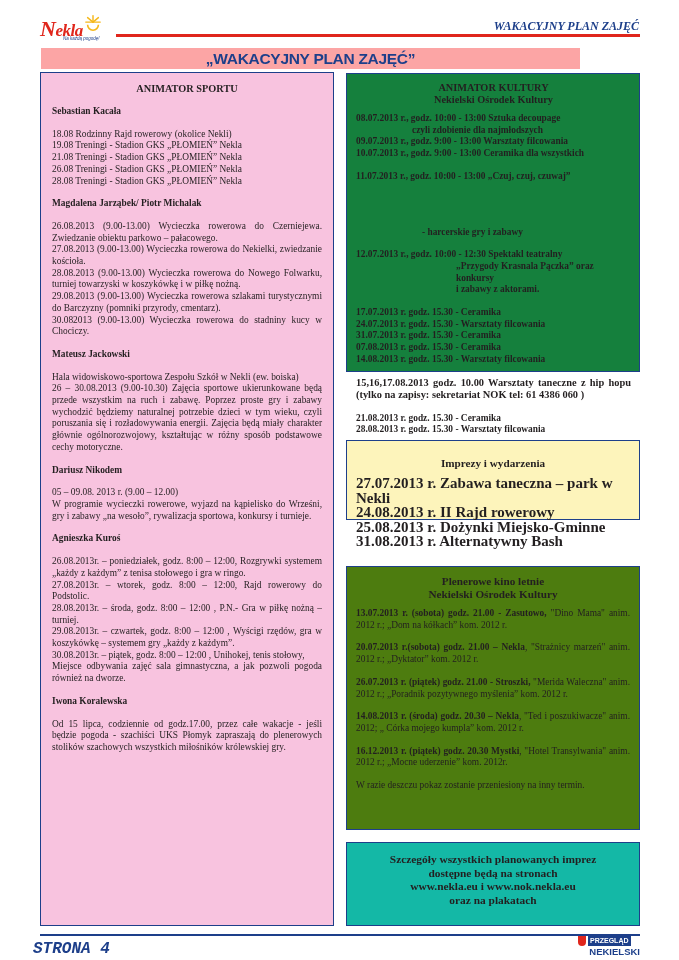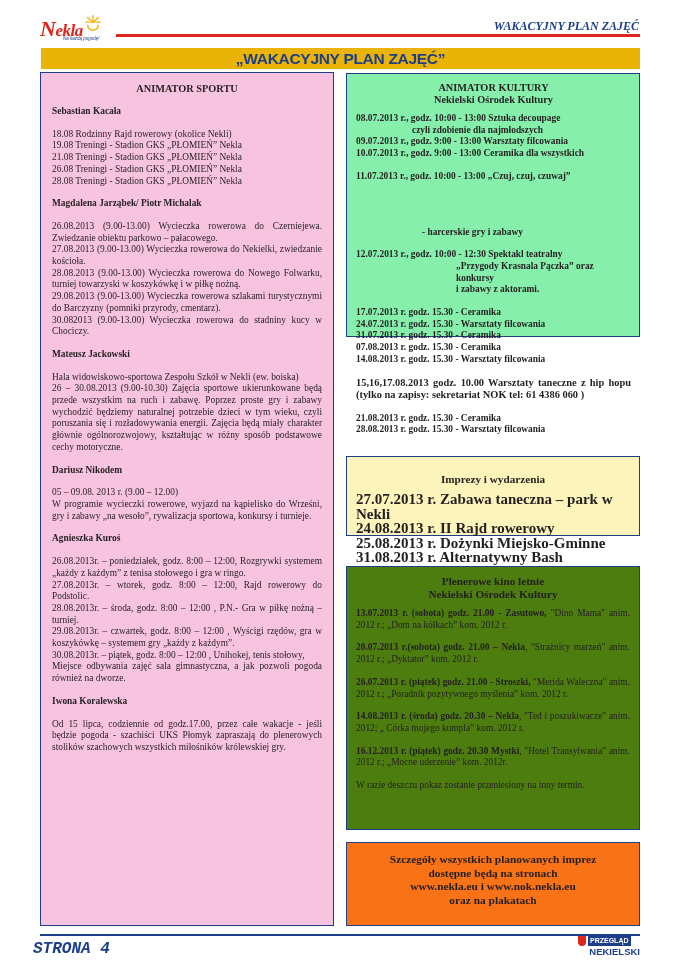--- a/index.html
+++ b/index.html
@@ -8,42 +8,42 @@
 
   
   .logo { position: absolute; left: 40px; top: 14px; width: 75px; height: 32px; }
   .logo .word { position: absolute; left: 0; top: 2px; font-family: Liberation Serif, serif; font-style: italic; font-weight: bold; font-size: 17px; color: #e0261c; letter-spacing: -0.5px; }
   .logo .word .n { font-size: 22px; }
   .logo .sun { position: absolute; left: 44px; top: 0; width: 18px; height: 18px; }
   .logo .tag { position: absolute; left: 23px; top: 22px; font-family: "Liberation Sans", sans-serif; font-size: 4.5px; color: #1d3f8a; font-style: italic; white-space: nowrap; }
   .header-rule { position: absolute; left: 116px; top: 34px; width: 524px; height: 3px; background: #e0261c; }
   .header-title { position: absolute; right: 40px; top: 19px; font-family: "Liberation Serif", serif; font-style: italic; font-weight: bold; font-size: 12px; color: #1d3f8a; }
 
-  .banner { position: absolute; left: 41px; top: 48px; width: 599px; height: 21px; background: #eab308; text-align: center; font-family: "Liberation Sans", sans-serif; font-weight: bold; font-size: 15.5px; line-height: 21px; color: #1d3f8a; letter-spacing: -0.3px; }
+  .banner { position: absolute; left: 41px; top: 48px; width: 539px; height: 21px; background: #fca5a5; text-align: center; font-family: "Liberation Sans", sans-serif; font-weight: bold; font-size: 15.5px; line-height: 21px; color: #1d3f8a; letter-spacing: -0.3px; }
 
   .box { position: absolute; border: 1.5px solid #1d3f8a; font-size: 9.4px; line-height: 11.7px; }
   .box p { margin: 0; }
   .box .h { text-align: center; font-weight: bold; font-size: 10.3px; line-height: 12px; }
   .box .name { font-weight: bold; }
   .j { text-align: justify; }
   .gap { height: 11px; }
   .gap-s { height: 7px; }
 
   .pink { left: 40px; top: 72px; width: 294px; height: 854px; background: #f8c3df; padding: 10px 11px 0 11px; }
-  .blue { left: 346px; top: 73px; width: 294px; height: 264px; background: #86efac; padding: 8px 8px 0 9px; font-weight: bold; }
+  .blue { left: 346px; top: 73px; width: 294px; height: 299px; background: #15803d; padding: 8px 8px 0 9px; font-weight: bold; }
   .blue .ind { padding-left: 56px; }
   .blue .ind2 { padding-left: 100px; }
   .blue .ind3 { padding-left: 7px; padding-left: 66px; margin-top: 44px; }
   .blue .big { font-size: 10.4px; line-height: 12.5px; text-align: justify; }
-  .yellow { left: 346px; top: 456px; width: 294px; height: 80px; background: #fdf4bb; padding: 16px 9px 0 9px; }
+  .yellow { left: 346px; top: 440px; width: 294px; height: 80px; background: #fdf4bb; padding: 16px 9px 0 9px; }
   .yellow .h { font-size: 11.2px; }
   .yellow .ev { font-weight: bold; font-size: 15px; line-height: 14.5px; }
   .green { left: 346px; top: 566px; width: 294px; height: 264px; background: #4d7c0f; padding: 8px 9px 0 9px; }
   .green .h { font-size: 11.2px; line-height: 13px; }
-  .salmon { left: 346px; top: 842px; width: 294px; height: 84px; background: #f97316; padding: 10px 6px 0 6px; text-align: center; font-weight: bold; font-size: 11.4px; line-height: 13.5px; }
+  .salmon { left: 346px; top: 842px; width: 294px; height: 84px; background: #14b8a6; padding: 10px 6px 0 6px; text-align: center; font-weight: bold; font-size: 11.4px; line-height: 13.5px; }
 
   .footer-rule { position: absolute; left: 40px; top: 934px; width: 600px; height: 2px; background: #1d3f8a; }
   .footer-page { position: absolute; left: 33px; top: 940px; font-family: Liberation Mono, monospace; font-style: italic; font-weight: bold; font-size: 16px; color: #1d3f8a; }
   .footer-brand { position: absolute; right: 39px; top: 934px; width: 62px; height: 26px; }
   .footer-brand .shield { position: absolute; left: 0; top: 2px; width: 8px; height: 10px; background: #e0261c; border-radius: 0 0 4px 4px; }
   .footer-brand .top { position: absolute; left: 10px; top: 2px; background: #1d3f8a; color: #fff; font-family: "Liberation Sans", sans-serif; font-weight: bold; font-size: 7px; line-height: 10px; padding: 0 2px; }
   .footer-brand .bot { position: absolute; right: 0; top: 13px; color: #1d3f8a; font-family: "Liberation Sans", sans-serif; font-weight: bold; font-size: 9.5px; line-height: 10px; margin-left: 48px; }
 </style>
 </head>
 <body>

